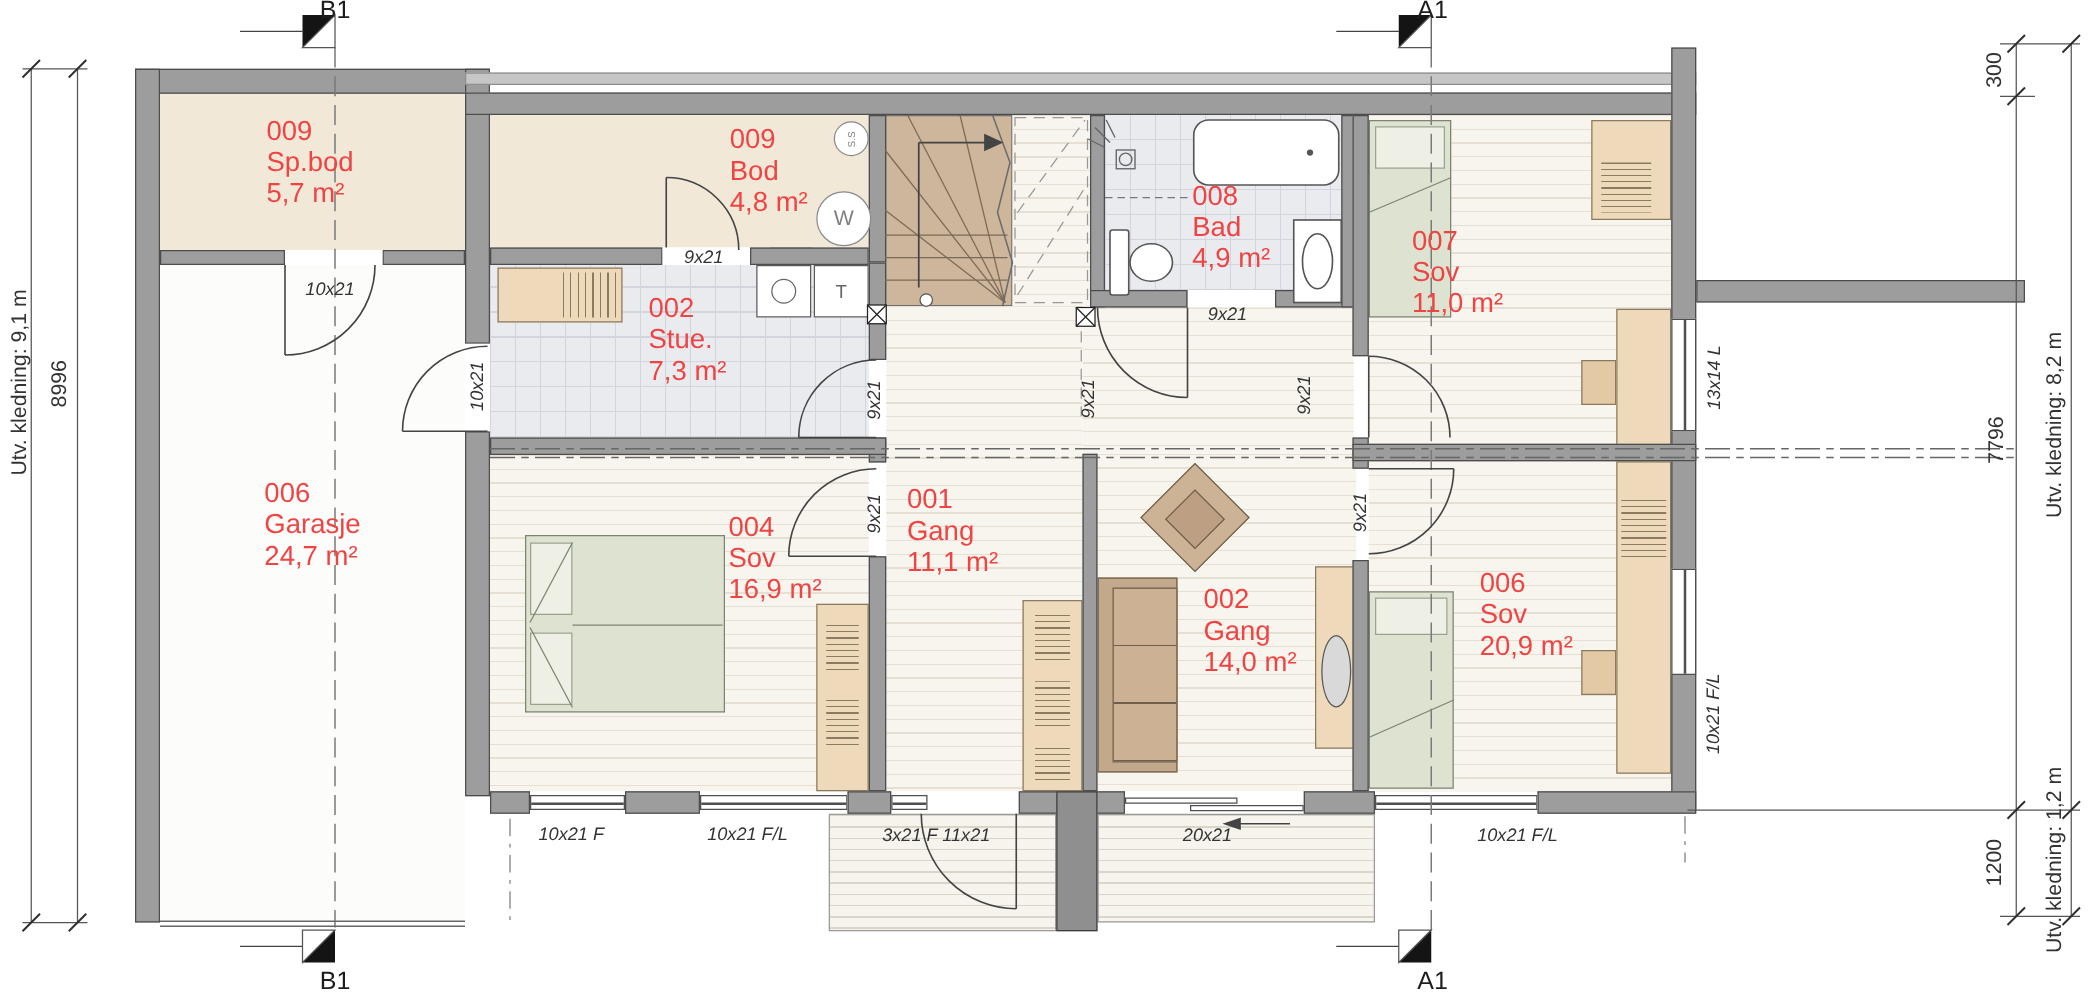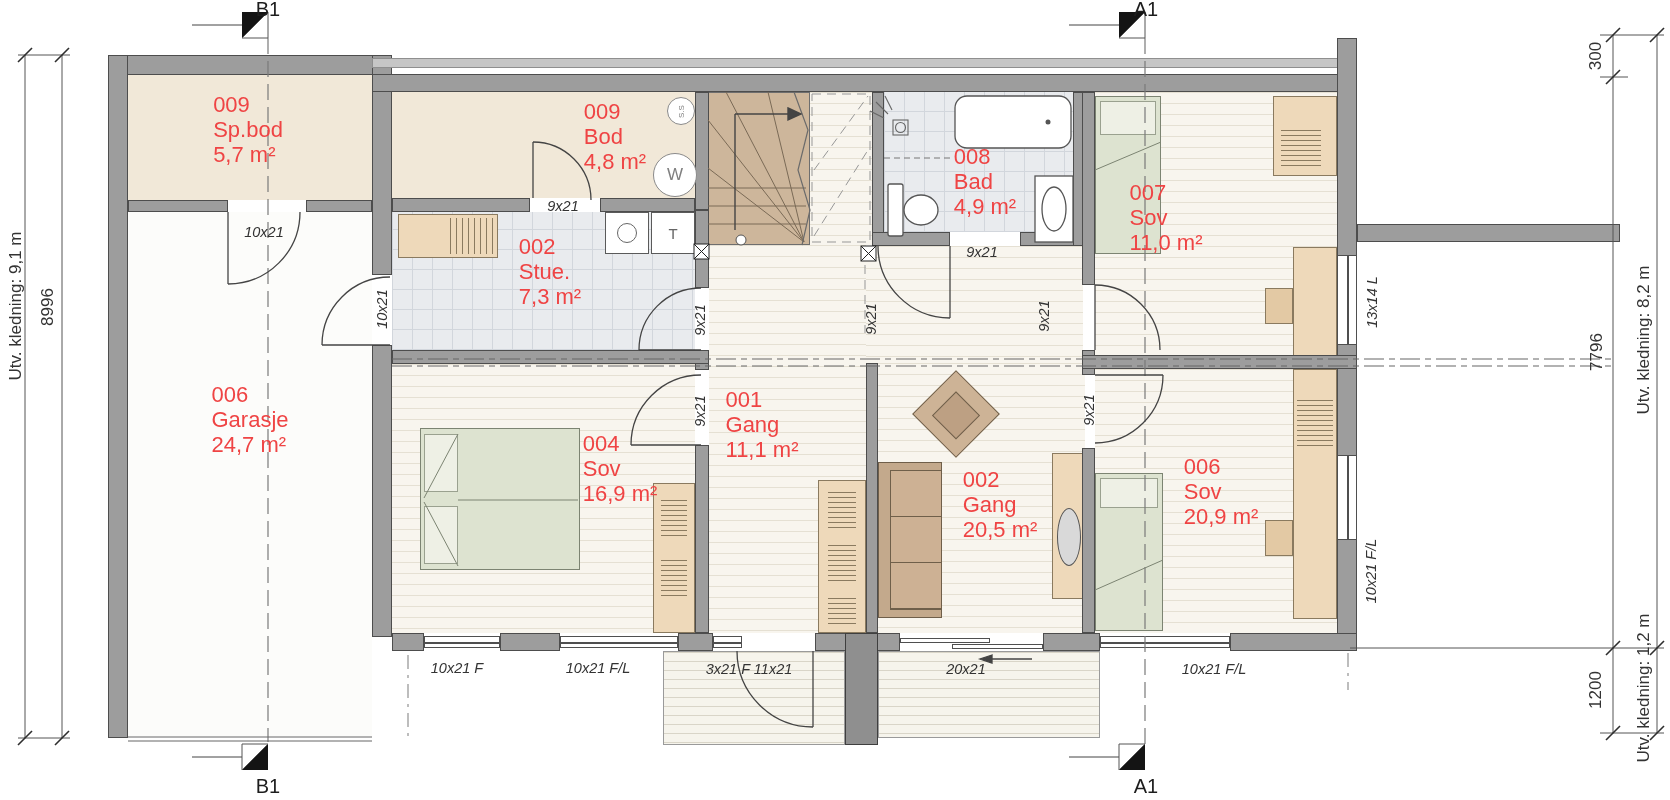--- a/index.html
+++ b/index.html
@@ -350,29 +350,29 @@
   <div class="rlabel" style="left:550px;top:272px">
     <div>002</div>
     <div>Stue.</div>
     <div>7,3 m²</div>
   </div>
   <div class="rlabel" style="left:615px;top:137px">
     <div>009</div>
     <div>Bod</div>
     <div>4,8 m²</div>
   </div>
-  <div class="rlabel" style="left:620px;top:469px">
+  <div class="rlabel" style="left:620px;top:447px">
     <div>004</div>
     <div>Sov</div>
     <div>16,9 m²</div>
   </div>
   <div class="rlabel" style="left:1000px;top:505px">
     <div>002</div>
     <div>Gang</div>
-    <div>20,5 m²</div>
+    <div>14,0 m²</div>
   </div>
   <div class="rlabel" style="left:1221px;top:492px">
     <div>006</div>
     <div>Sov</div>
     <div>20,9 m²</div>
   </div>
   <div class="rlabel" style="left:1166px;top:218px">
     <div>007</div>
     <div>Sov</div>
     <div>11,0 m²</div>

